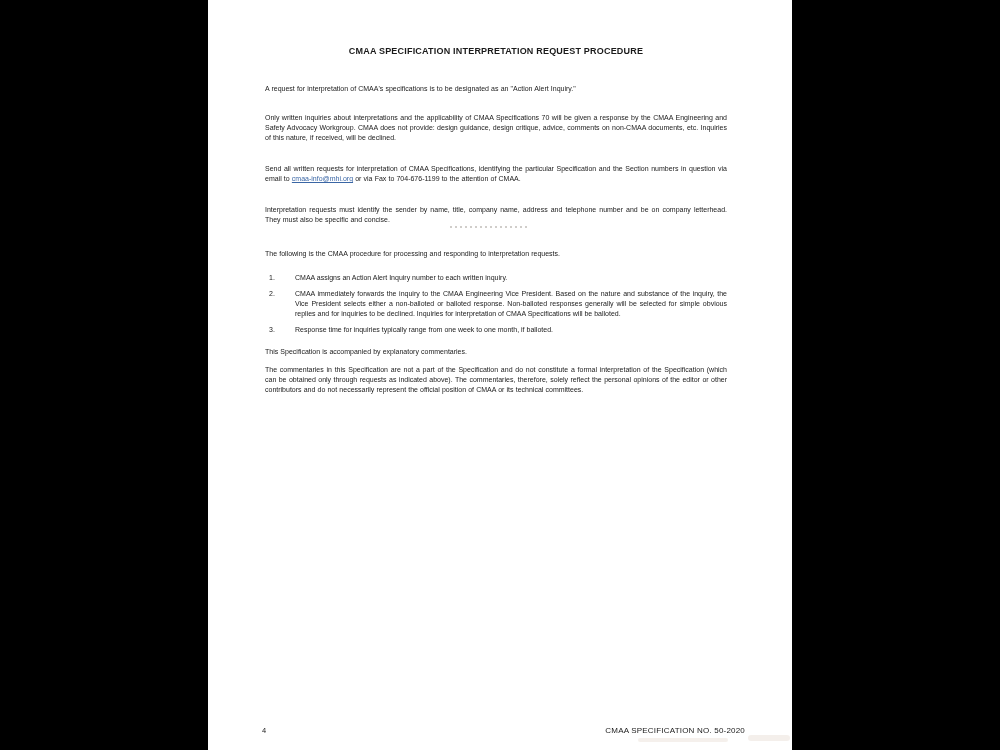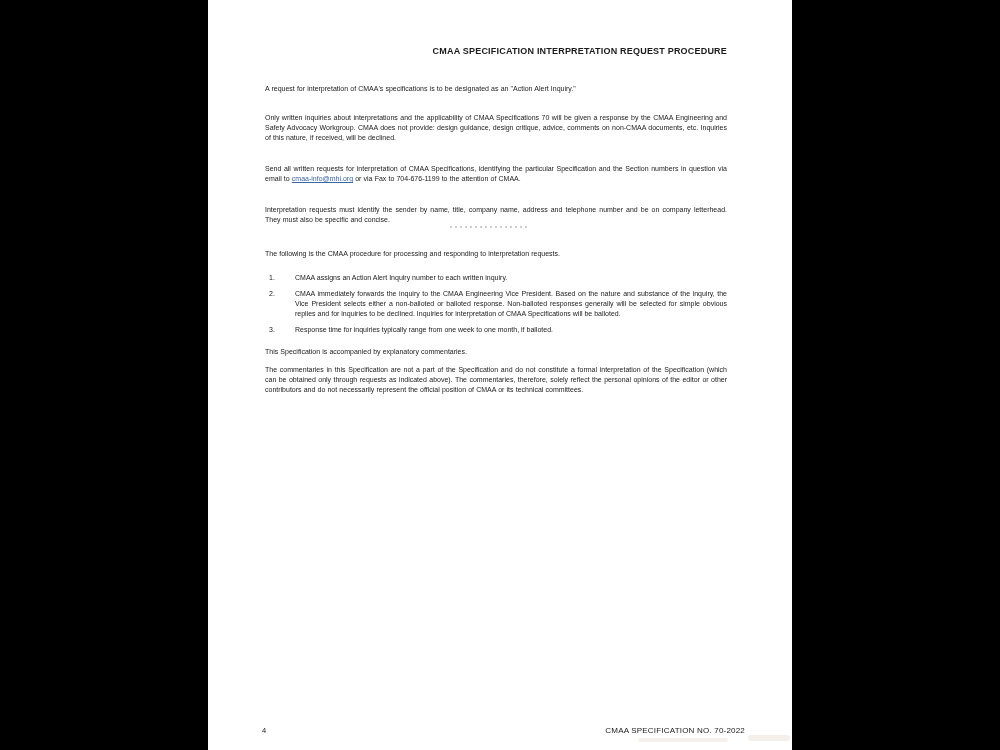--- a/index.html
+++ b/index.html
@@ -14,21 +14,21 @@
     margin-left: 208px;
     width: 584px; height: 750px;
     background: var(--page-bg, #fff);
     color: var(--text-color, #1a1a1a);
     box-sizing: border-box;
   }
   .content {
     padding: 46px 65px 0 57px;
   }
   .doc-title {
-    text-align: right;
+    text-align: center;
     font-weight: bold;
     font-size: 9px;
     line-height: 11px;
     letter-spacing: 0.2px;
     margin: 0;
   }
   .para {
     font-size: 7px;
     line-height: 10px;
     text-align: justify;
@@ -112,19 +112,19 @@
     </div>
 
     <p class="para b-p6">This Specification is accompanied by explanatory commentaries.</p>
 
     <p class="para b-p7">The commentaries in this Specification are not a part of the Specification and do not constitute a formal interpretation of the Specification (which can be obtained only through requests as indicated above). The commentaries, therefore, solely reflect the personal opinions of the editor or other contributors and do not necessarily represent the official position of CMAA or its technical committees.</p>
 
   </div>
 
   <div class="footer">
     <span class="pgnum">4</span>
-    <span class="docref">CMAA SPECIFICATION NO. 70-2022</span>
+    <span class="docref">CMAA SPECIFICATION NO. 50-2020</span>
   </div>
 
   <div class="artifact artifact-1"></div>
   <div class="artifact artifact-2"></div>
   <div class="artifact artifact-3"></div>
 </div>
 
 </body></html>

